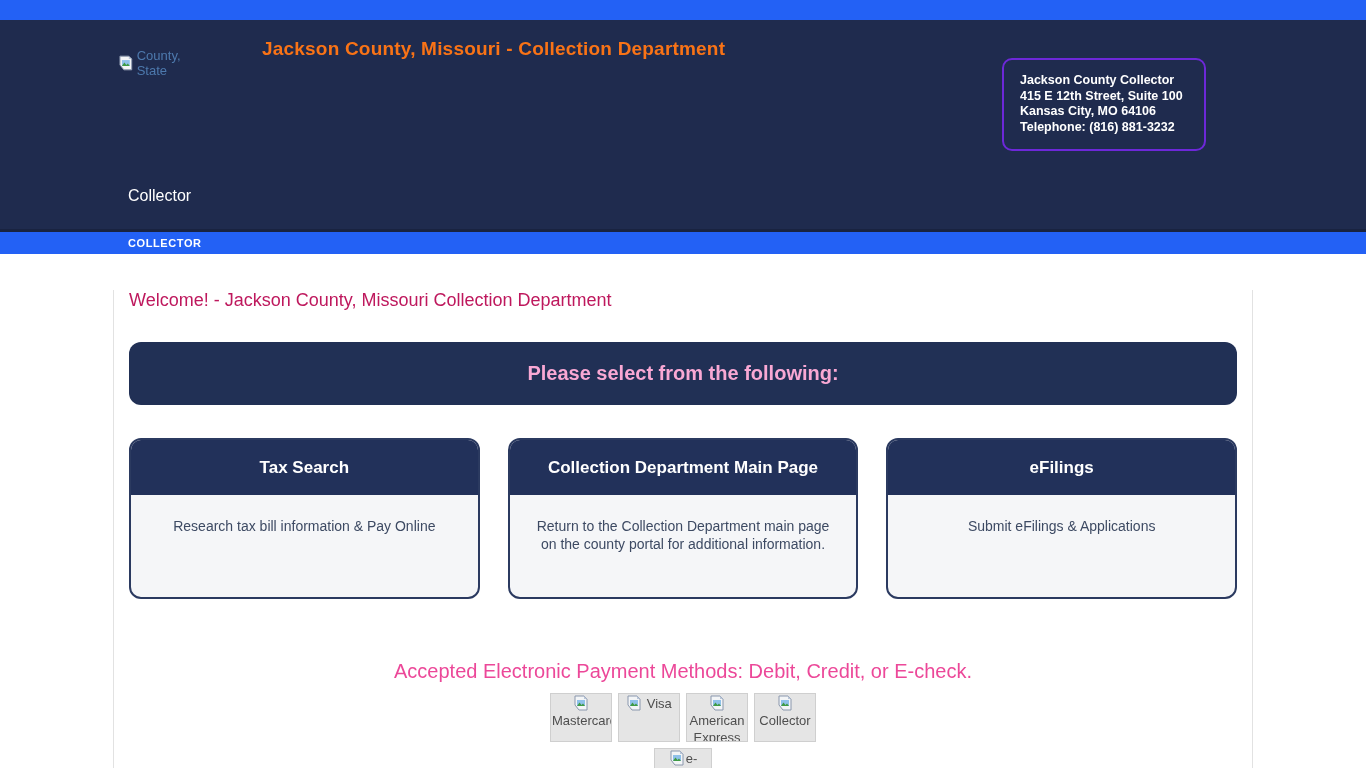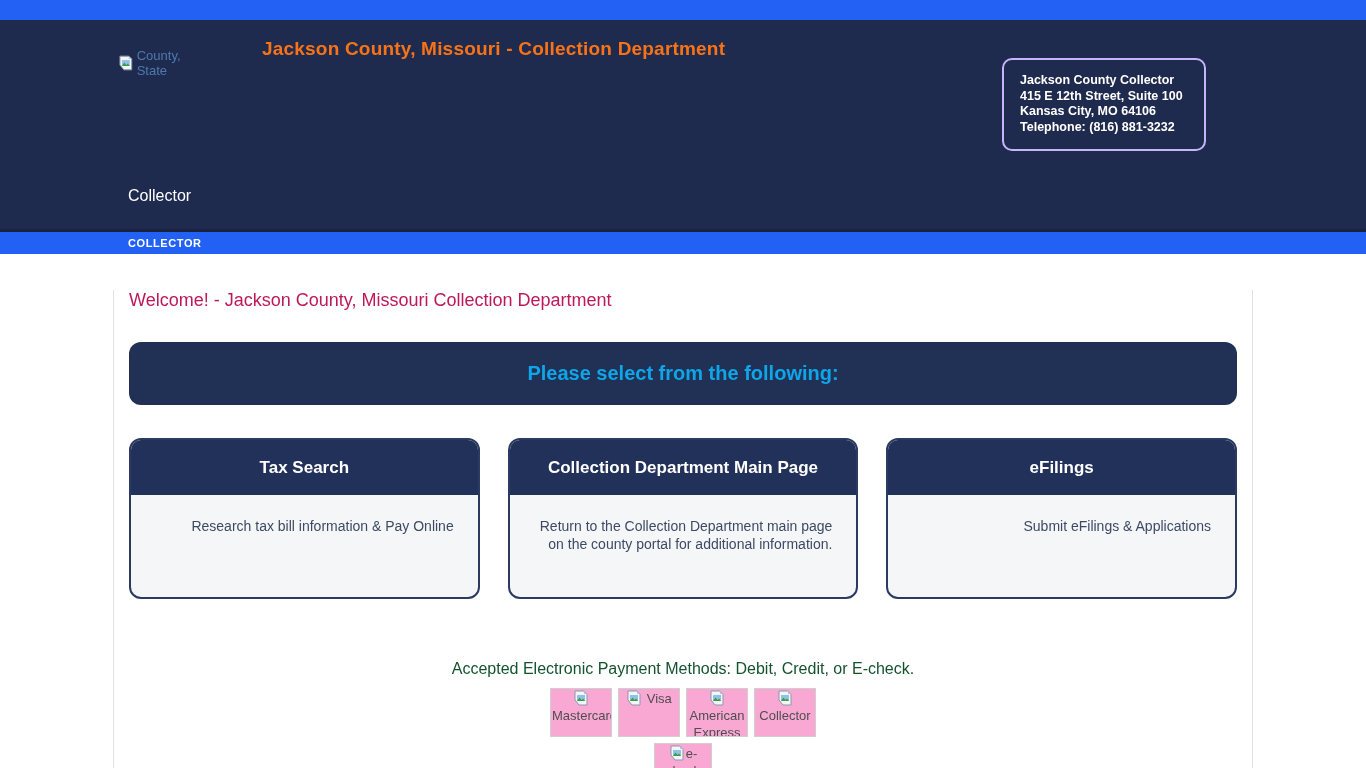--- a/index.html
+++ b/index.html
@@ -24,21 +24,21 @@
   }
   .site-title {
     position: absolute; top: 18px; left: 105px;
     color: #f97316; font-size: 19px; font-weight: bold;
     letter-spacing: 0.2px;
     margin-left: 44px;
   }
   .contact-box {
     position: absolute; top: 38px; right: 47px;
     width: 204px;
-    border: 2px solid #c4b5fd; border-radius: 10px;
+    border: 2px solid #6d28d9; border-radius: 10px;
     padding: 13px 16px;
     color: #ffffff; font-weight: bold; font-size: 12.5px; line-height: 15.7px;
   }
   .header-nav {
     position: absolute; bottom: 24px; left: 15px;
     color: #ffffff; font-size: 16px; cursor: pointer;
   }
   .breadcrumb-bar { height: 22px; background: #2361f5; }
   .breadcrumb-inner {
     width: 1140px; margin: 0 auto; height: 100%;
@@ -56,51 +56,51 @@
     padding: 0 15px;
   }
   .page-heading {
     margin-top: 36px;
     color: #be185d; font-size: 18px; font-weight: 400;
   }
   .select-banner {
     margin-top: 31px; height: 63px;
     background: #213055; border-radius: 12px;
     display: flex; align-items: center; justify-content: center;
-    color: #0ea5e9; font-size: 20px; font-weight: 600;
+    color: #f9a8d4; font-size: 20px; font-weight: 600;
   }
   .cards-row { margin-top: 33px; display: flex; gap: 28px; }
   .card {
     flex: 1; height: 161px;
     border: 2px solid #2b3a60; border-radius: 12px;
     overflow: hidden; background: #f5f6f8; cursor: pointer;
   }
   .card-header {
     height: 55px; background: #22315a;
     display: flex; align-items: center; justify-content: center;
     color: #ffffff; font-size: 17px; font-weight: bold;
   }
   .card-body {
-    padding: 22px 24px 0; text-align: right;
+    padding: 22px 24px 0; text-align: center;
     color: #3d4a63; font-size: 14px; line-height: 18px;
   }
   
   .payments { margin-top: 61px; text-align: center; }
-  .payments-text { color: #14532d; font-size: 16px; }
+  .payments-text { color: #ec4899; font-size: 20px; }
   .methods-row {
     margin-top: 10px;
     display: flex; justify-content: center; gap: 6px;
   }
   .method-box {
     width: 62px; height: 49px;
     border: 1px solid #cfcfcf;
     overflow: hidden;
     font-size: 13px; line-height: 17px; color: #4e4e4e;
     text-align: center; padding: 1px;
-    background: #f9a8d4;
+    background: #e5e5e5;
   }
   .echeck-row { display: flex; justify-content: center; margin-top: 6px; }
   .method-box.echeck { width: 58px; height: 48px; }
   .broken-icon { display: inline-block; vertical-align: -3px; margin-right: 1px; }
 </style>
 </head>
 <body>
 
 <div class="topbar"></div>
 

